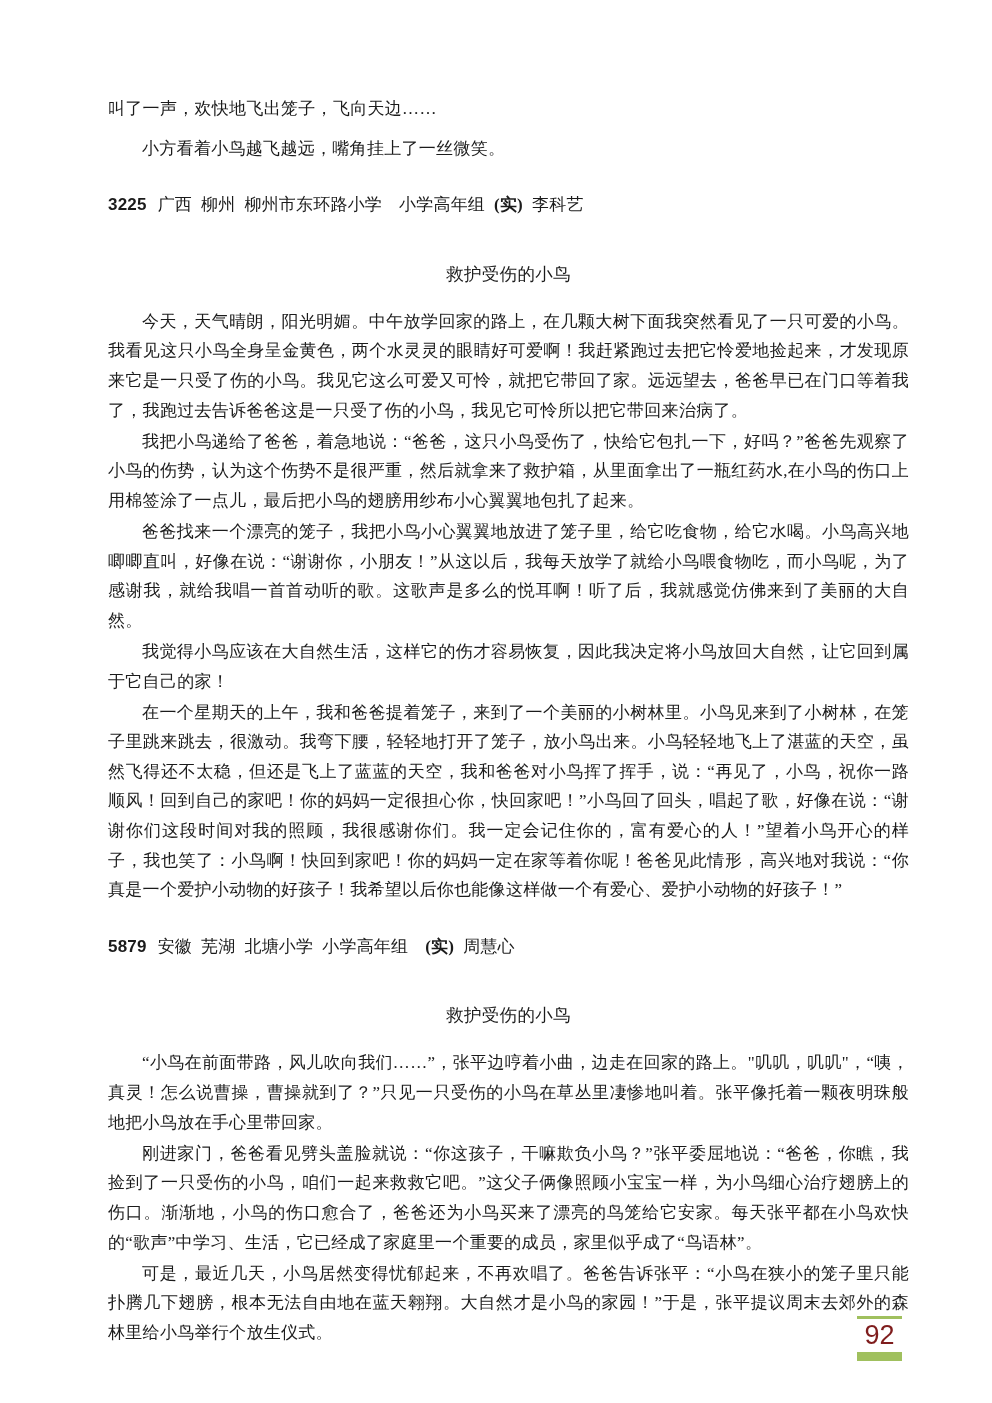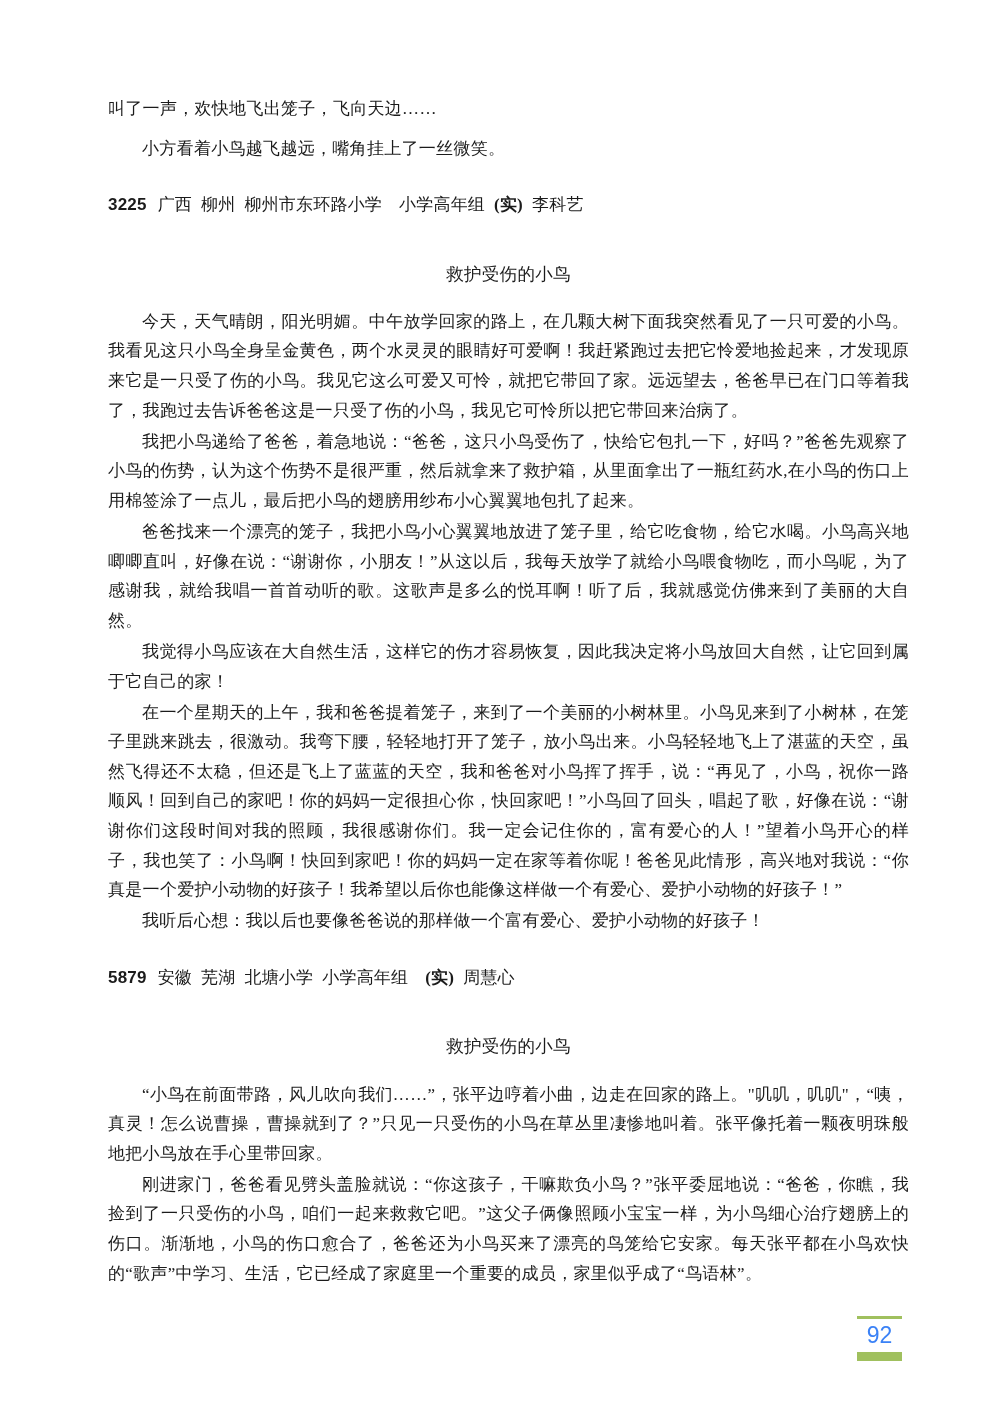--- a/index.html
+++ b/index.html
@@ -54,24 +54,24 @@
   .page-footer {
     position: absolute;
     left: 857px;
     top: 1316px;
     width: 45px;
     font-family: "Liberation Sans", "DejaVu Sans", sans-serif;
   }
   .pf-top-line { height: 3px; background: #a0c05e; }
   .pf-num {
     text-align: center;
-    font-size: 23px;
+    font-size: 27px;
     line-height: 30px;
     padding: 1px 0 2px 0;
-    color: #3b82f6;
+    color: #7f1d1d;
   }
   .pf-bottom-bar { height: 9px; background: #a0c05e; }
 </style>
 </head>
 <body>
 
 <div class="page">
   <div class="content">
 
     <p class="cont-line">叫了一声，欢快地飞出笼子，飞向天边……</p>
@@ -81,30 +81,30 @@
       <span class="hid">3225</span><span>广西</span><span>柳州</span><span class="gap-wide">柳州市东环路小学</span><span>小学高年组</span><span class="tag">(实)</span><span class="author">李科艺</span>
     </div>
 
     <p class="essay-title">救护受伤的小鸟</p>
 
     <p class="para">今天，天气晴朗，阳光明媚。中午放学回家的路上，在几颗大树下面我突然看见了一只可爱的小鸟。我看见这只小鸟全身呈金黄色，两个水灵灵的眼睛好可爱啊！我赶紧跑过去把它怜爱地捡起来，才发现原来它是一只受了伤的小鸟。我见它这么可爱又可怜，就把它带回了家。远远望去，爸爸早已在门口等着我了，我跑过去告诉爸爸这是一只受了伤的小鸟，我见它可怜所以把它带回来治病了。</p>
     <p class="para">我把小鸟递给了爸爸，着急地说：“爸爸，这只小鸟受伤了，快给它包扎一下，好吗？”爸爸先观察了小鸟的伤势，认为这个伤势不是很严重，然后就拿来了救护箱，从里面拿出了一瓶红药水,在小鸟的伤口上用棉签涂了一点儿，最后把小鸟的翅膀用纱布小心翼翼地包扎了起来。</p>
     <p class="para">爸爸找来一个漂亮的笼子，我把小鸟小心翼翼地放进了笼子里，给它吃食物，给它水喝。小鸟高兴地唧唧直叫，好像在说：“谢谢你，小朋友！”从这以后，我每天放学了就给小鸟喂食物吃，而小鸟呢，为了感谢我，就给我唱一首首动听的歌。这歌声是多么的悦耳啊！听了后，我就感觉仿佛来到了美丽的大自然。</p>
     <p class="para">我觉得小鸟应该在大自然生活，这样它的伤才容易恢复，因此我决定将小鸟放回大自然，让它回到属于它自己的家！</p>
     <p class="para">在一个星期天的上午，我和爸爸提着笼子，来到了一个美丽的小树林里。小鸟见来到了小树林，在笼子里跳来跳去，很激动。我弯下腰，轻轻地打开了笼子，放小鸟出来。小鸟轻轻地飞上了湛蓝的天空，虽然飞得还不太稳，但还是飞上了蓝蓝的天空，我和爸爸对小鸟挥了挥手，说：“再见了，小鸟，祝你一路顺风！回到自己的家吧！你的妈妈一定很担心你，快回家吧！”小鸟回了回头，唱起了歌，好像在说：“谢谢你们这段时间对我的照顾，我很感谢你们。我一定会记住你的，富有爱心的人！”望着小鸟开心的样子，我也笑了：小鸟啊！快回到家吧！你的妈妈一定在家等着你呢！爸爸见此情形，高兴地对我说：“你真是一个爱护小动物的好孩子！我希望以后你也能像这样做一个有爱心、爱护小动物的好孩子！”</p>
-    <p class="para">我听后心想：我以后也要像爸爸说的那样做一个富有爱心、爱护小动物的好孩子！</p>
 
     <div class="essay-header">
       <span class="hid">5879</span><span>安徽</span><span>芜湖</span><span>北塘小学</span><span class="gap-wide">小学高年组</span><span class="tag">(实)</span><span class="author">周慧心</span>
     </div>
 
     <p class="essay-title">救护受伤的小鸟</p>
 
     <p class="para">“小鸟在前面带路，风儿吹向我们……”，张平边哼着小曲，边走在回家的路上。"叽叽，叽叽"，“咦，真灵！怎么说曹操，曹操就到了？”只见一只受伤的小鸟在草丛里凄惨地叫着。张平像托着一颗夜明珠般地把小鸟放在手心里带回家。</p>
     <p class="para">刚进家门，爸爸看见劈头盖脸就说：“你这孩子，干嘛欺负小鸟？”张平委屈地说：“爸爸，你瞧，我捡到了一只受伤的小鸟，咱们一起来救救它吧。”这父子俩像照顾小宝宝一样，为小鸟细心治疗翅膀上的伤口。渐渐地，小鸟的伤口愈合了，爸爸还为小鸟买来了漂亮的鸟笼给它安家。每天张平都在小鸟欢快的“歌声”中学习、生活，它已经成了家庭里一个重要的成员，家里似乎成了“鸟语林”。</p>
+    <p class="para">可是，最近几天，小鸟居然变得忧郁起来，不再欢唱了。爸爸告诉张平：“小鸟在狭小的笼子里只能扑腾几下翅膀，根本无法自由地在蓝天翱翔。大自然才是小鸟的家园！”于是，张平提议周末去郊外的森林里给小鸟举行个放生仪式。</p>
 
   </div>
 
   <div class="page-footer">
     <div class="pf-top-line"></div>
     <div class="pf-num">92</div>
     <div class="pf-bottom-bar"></div>
   </div>
 </div>
 

